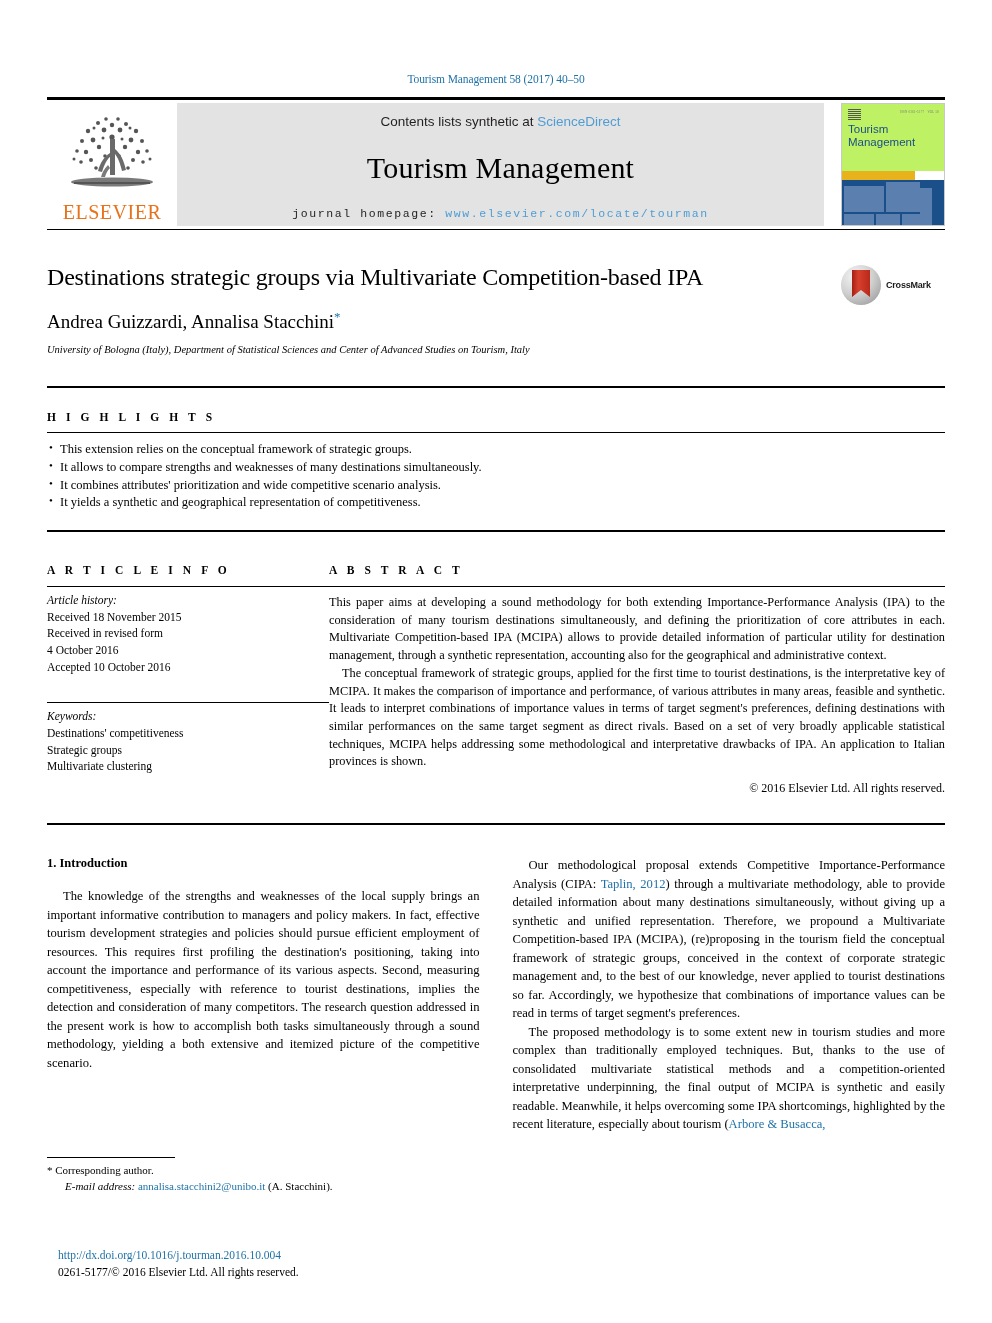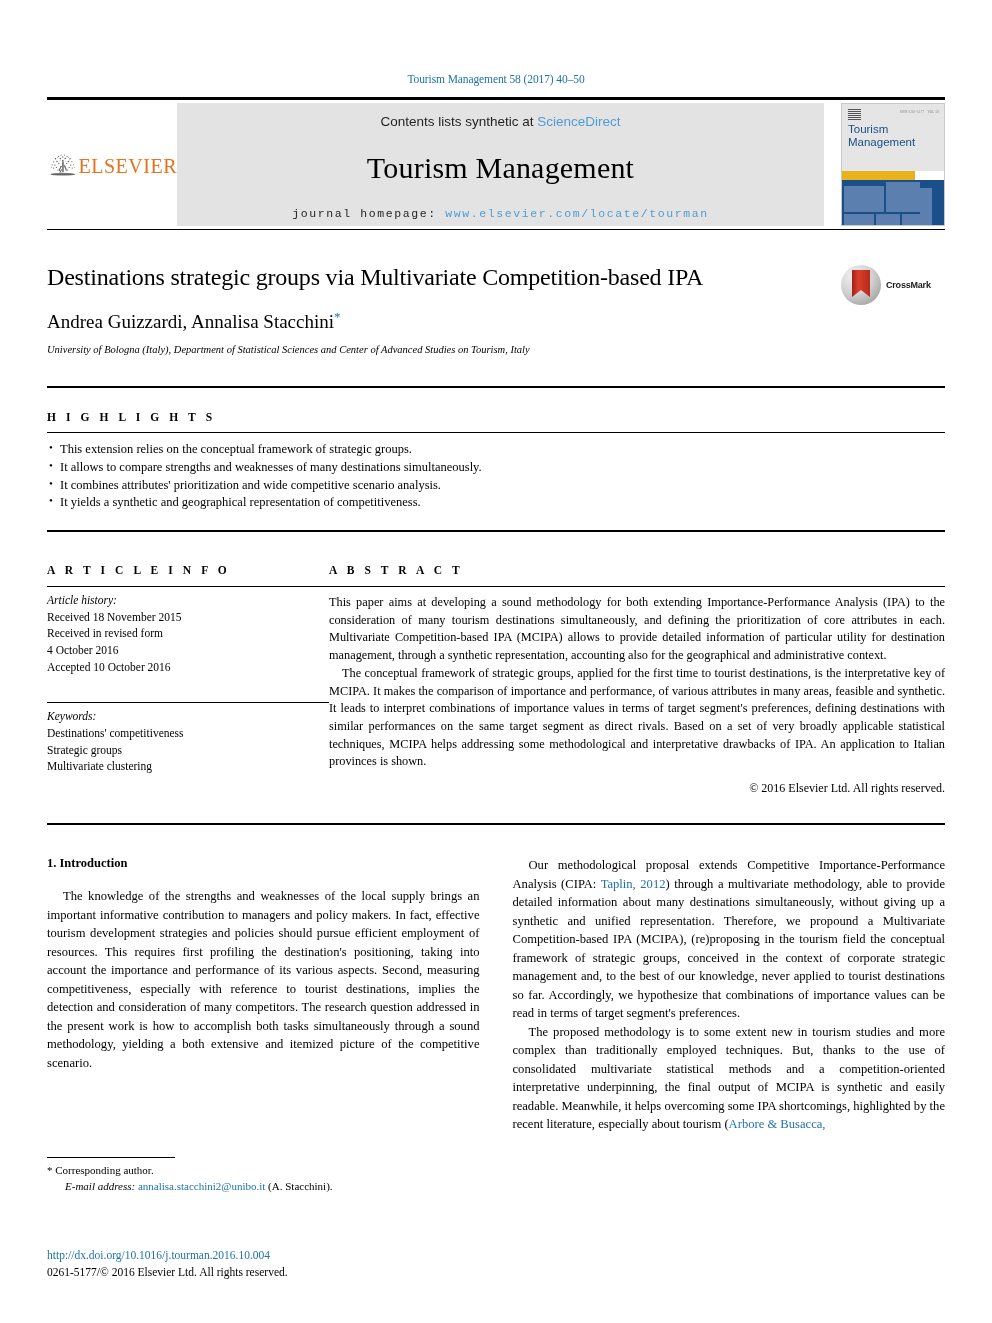--- a/index.html
+++ b/index.html
@@ -48,21 +48,21 @@
   .masthead {
     display: flex;
     align-items: stretch;
     height: 123px;
     margin-top: 3px;
   }
   .elsevier-logo {
     width: 130px;
     flex: 0 0 130px;
     display: flex;
-    flex-direction: row;
+    flex-direction: column;
     align-items: center;
     justify-content: center;
     padding-top: 2px;
     box-sizing: border-box;
   }
   .elsevier-tree {
     width: 104px;
     height: 92px;
   }
   .elsevier-word {
@@ -115,21 +115,21 @@
     margin-left: 17px;
     border: 1px solid #c8c8c8;
     box-sizing: border-box;
     position: relative;
     background: #ffffff;
     overflow: hidden;
   }
   .cover-top {
     position: relative;
     height: 55%;
-    background: #e5e5e5;
+    background: #bef264;
     padding: 5px 6px 0 6px;
     box-sizing: border-box;
   }
   .cover-elsevier-mark {
     width: 13px; height: 11px;
     background:
       repeating-linear-gradient(to bottom, #555 0 1px, transparent 1px 2px);
     margin-bottom: 3px;
   }
   .cover-tiny-text {
@@ -373,21 +373,21 @@
     font-size: 11px;
     line-height: 1.42;
   }
   .footnote .corr { padding-left: 9px; text-indent: -9px; }
   .footnote .email-line { padding-left: 18px; }
   .footnote .ital { font-style: italic; }
   .link { color: #1f72a8; }
 
   .doi-block {
     position: absolute;
-    left: 47px;
+    left: 58px;
     top: 1247px;
     width: 432px;
     font-family: "Liberation Serif", serif;
     font-size: 11.5px;
     line-height: 1.5;
   }
   .doi-block .doi { color: #1f72a8; }
 </style>
 </head>
 <body>

